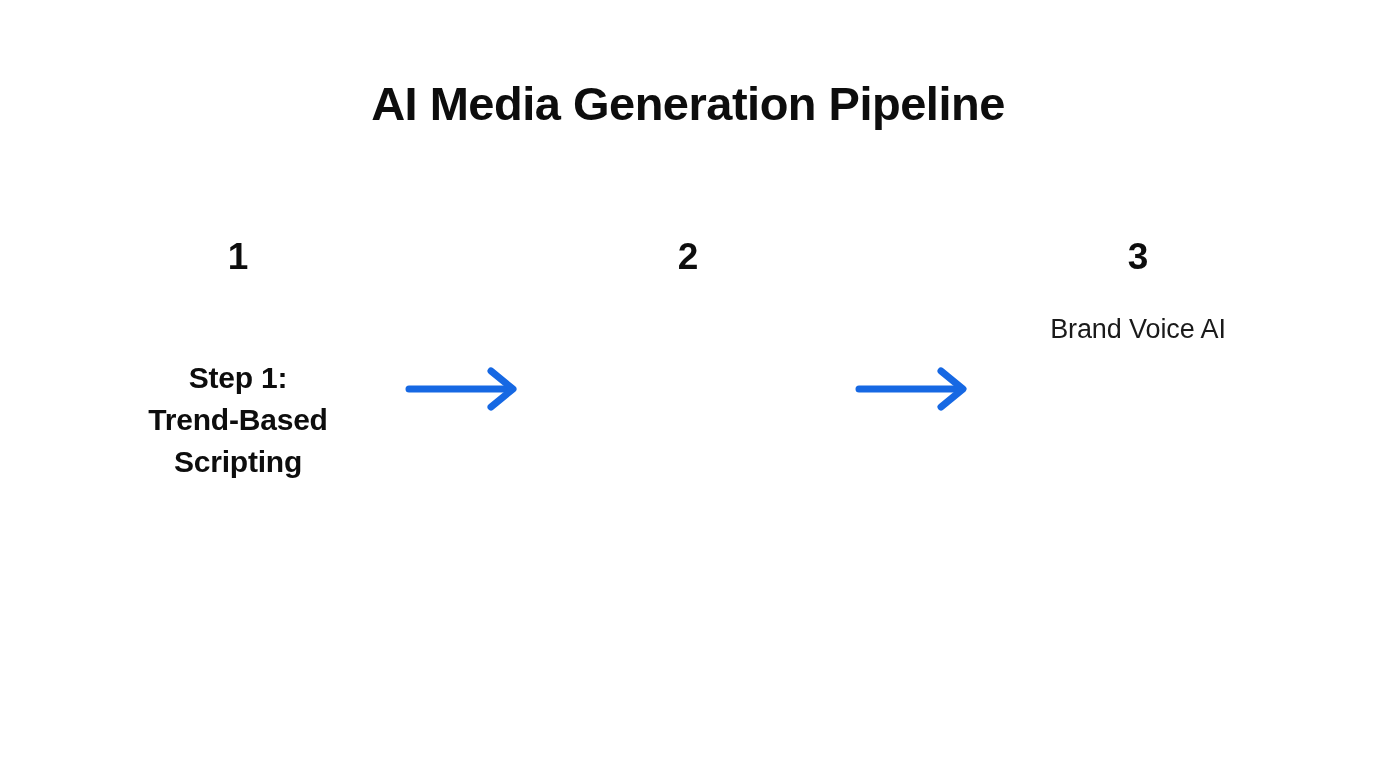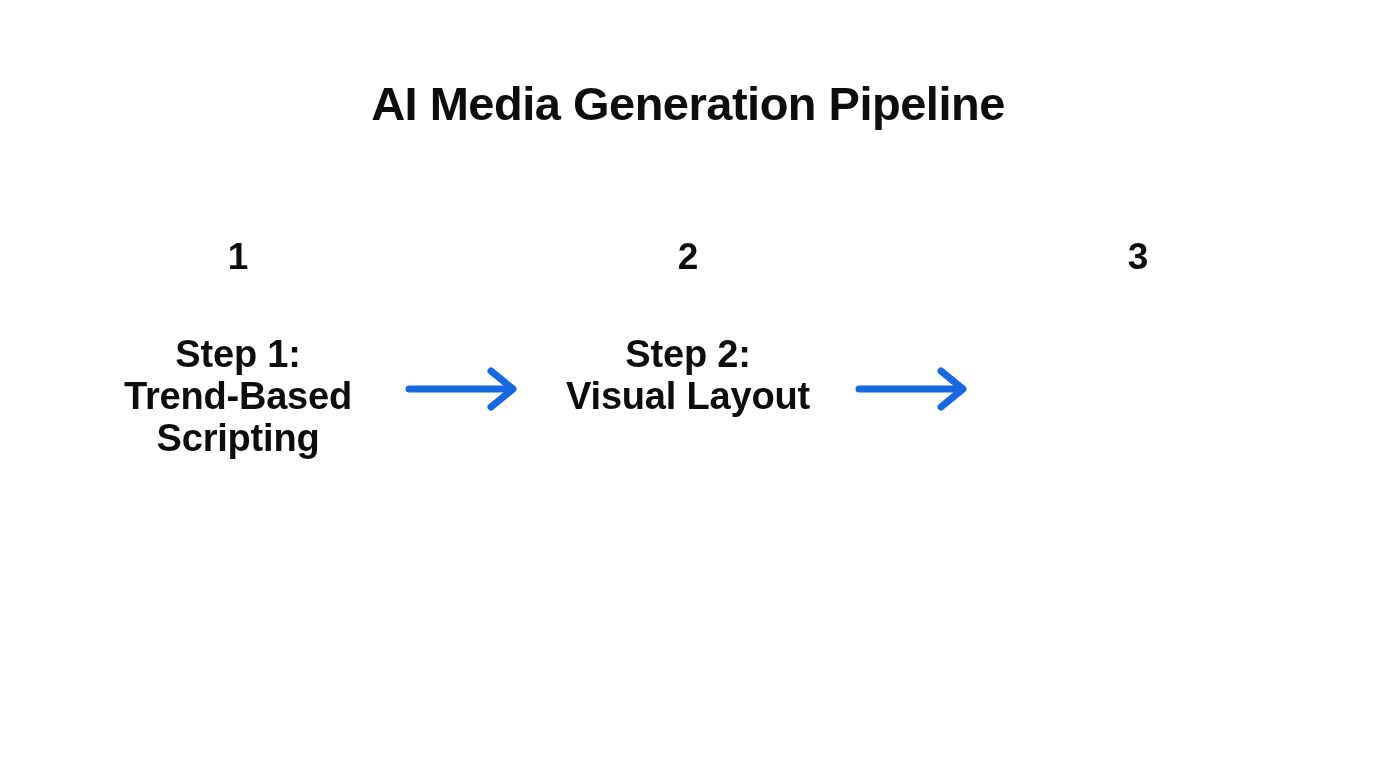--- a/index.html
+++ b/index.html
@@ -56,22 +56,22 @@
 
   .step-number {
     font-size: 37px;
     font-weight: bold;
     line-height: 1.0;
     color: #0d0d0d;
     height: 44px;
   }
 
   .step-title {
-    margin-top: 51px;
-    font-size: 38px;
+    margin-top: 75px;
+    font-size: 30px;
     font-weight: bold;
     line-height: 42px;
     color: #0d0d0d;
     letter-spacing: -0.2px;
     white-space: pre-line;
   }
 
   .step-sub {
     margin-top: 27px;
     font-size: 27px;
@@ -113,29 +113,28 @@
 
     <div class="connector">
       <svg class="arrow-svg" width="116" height="48" viewBox="0 0 116 48">
         <line x1="4" y1="24" x2="104" y2="24" stroke="#1668e3" stroke-width="7" stroke-linecap="round"></line>
         <polyline points="86,6 108,24 86,42" fill="none" stroke="#1668e3" stroke-width="7" stroke-linecap="round" stroke-linejoin="round"></polyline>
       </svg>
     </div>
 
     <div class="step">
       <div class="step-number">2</div>
-      <div class="step-title">Step 2:
-Visual Layout</div>
     </div>
 
     <div class="connector">
       <svg class="arrow-svg" width="116" height="48" viewBox="0 0 116 48">
         <line x1="4" y1="24" x2="104" y2="24" stroke="#1668e3" stroke-width="7" stroke-linecap="round"></line>
         <polyline points="86,6 108,24 86,42" fill="none" stroke="#1668e3" stroke-width="7" stroke-linecap="round" stroke-linejoin="round"></polyline>
       </svg>
     </div>
 
     <div class="step">
       <div class="step-number">3</div>
+      <div class="step-sub">Brand Voice AI</div>
     </div>
 
   </div>
 </div>
 
 </body></html>

